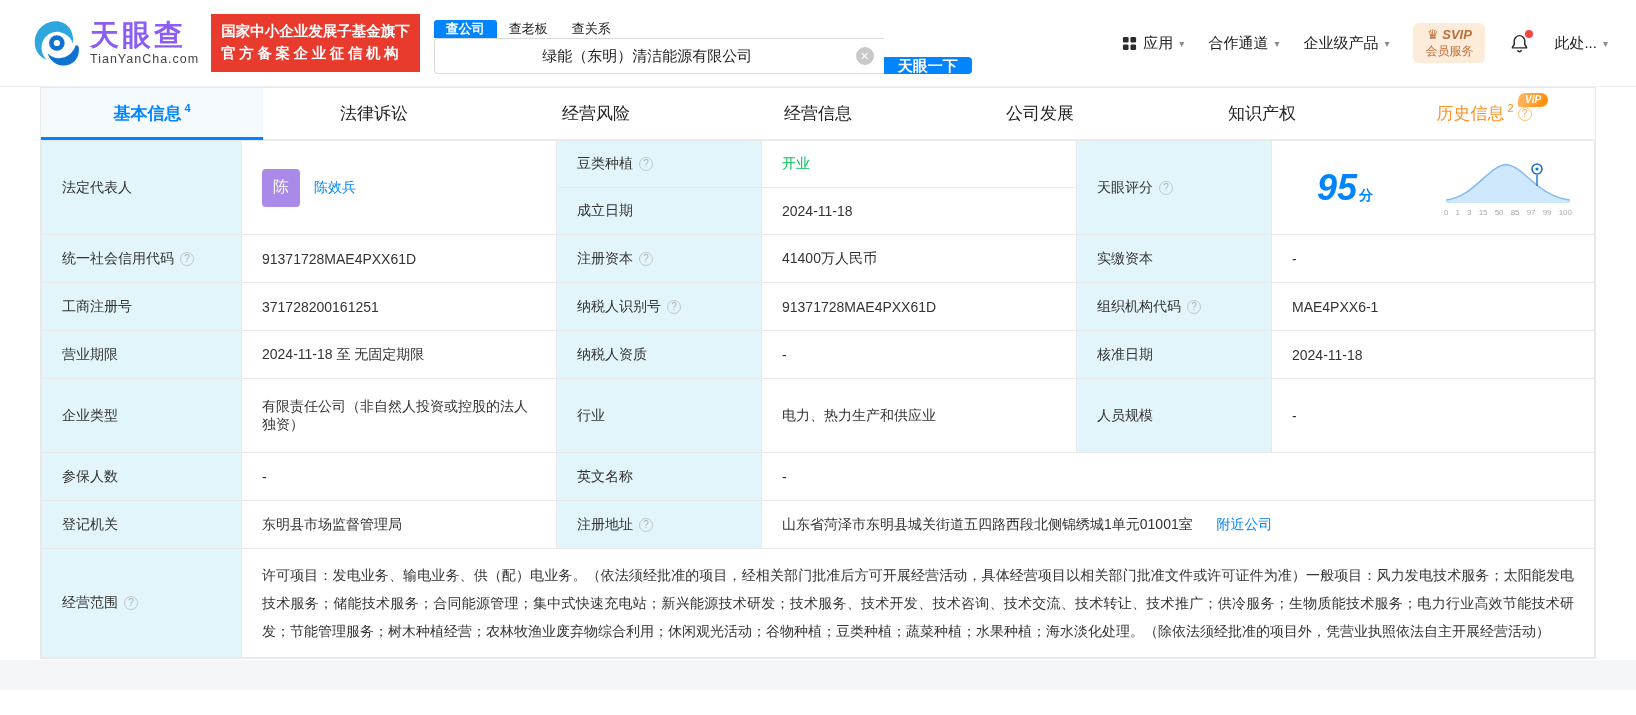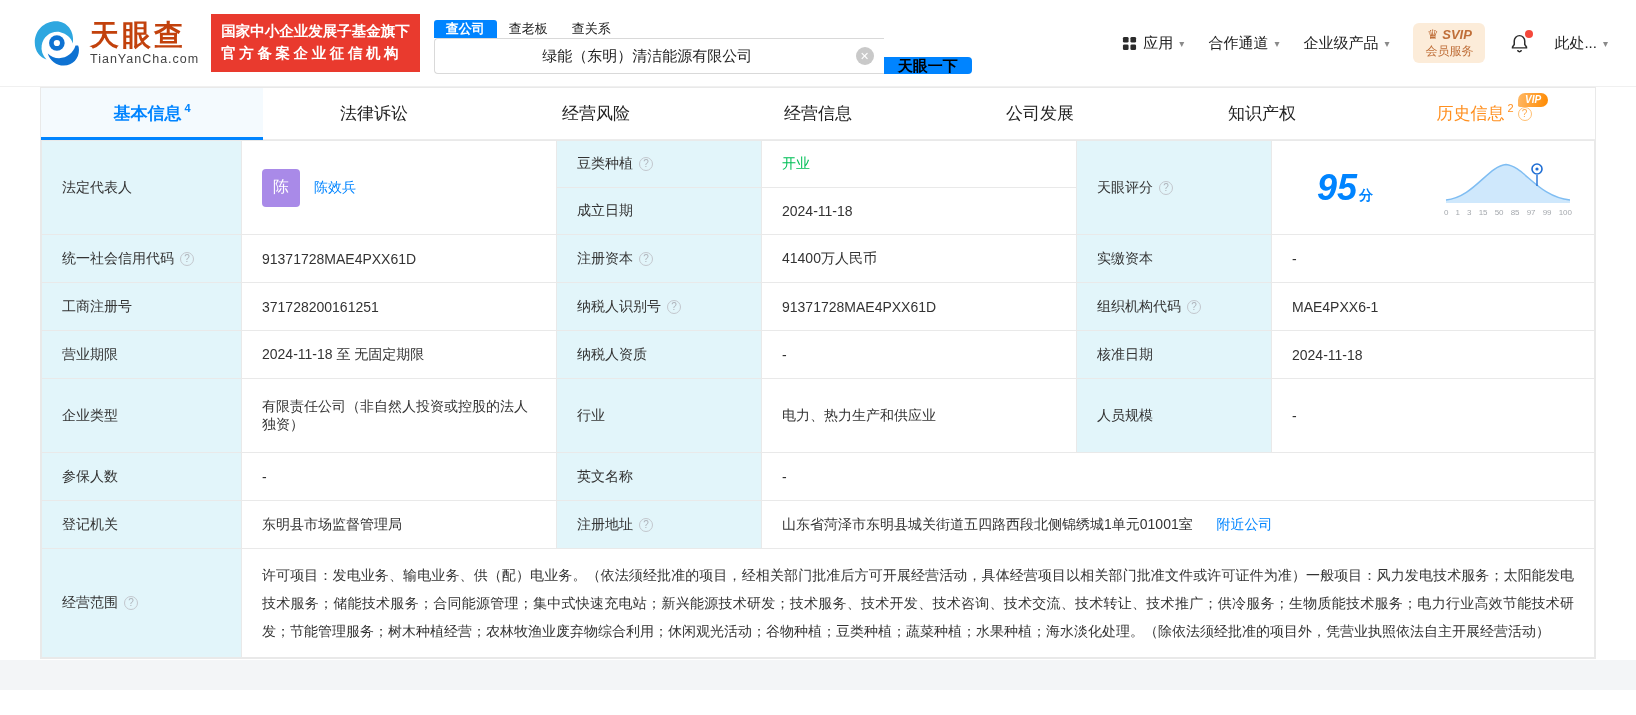--- a/index.html
+++ b/index.html
@@ -5,33 +5,33 @@
   * { box-sizing: border-box; margin: 0; padding: 0; }
   html,body { width: 1636px; height: 715px; overflow: hidden; }
   body {
     font-family: "Liberation Sans", "DejaVu Sans", sans-serif;
     background: #ffffff; color: #333;
   }
   
   .topbar { height: 87px; display: flex; align-items: center; padding: 0 28px 0 30px; background: #fff; border-bottom: 1px solid #f0f0f0; }
   .logo { display: flex; align-items: center; gap: 8px; cursor: pointer; }
   .logo svg { width: 52px; height: 52px; }
-  .logo-text .brand { font-size: 29px; font-weight: bold; color: #c2410c; letter-spacing: 3px; line-height: 1.05; }
+  .logo-text .brand { font-size: 29px; font-weight: bold; color: #8b5cf6; letter-spacing: 3px; line-height: 1.05; }
   .logo-text .domain { font-size: 12.5px; color: #444; letter-spacing: 1px; margin-top: 2px; }
   .cert-badge { margin-left: 12px; background: #e93a2e; color: #fff; font-weight: bold; font-size: 14.5px; padding: 7px 10px; line-height: 1.5; white-space: nowrap; }
   .cert-badge .l2 { letter-spacing: 3.6px; }
   .search-area { margin-left: 14px; width: 540px; }
   .search-tabs { display: flex; align-items: flex-end; height: 26px; }
   .stab { font-size: 13px; padding: 0 12px; cursor: pointer; color: #222; border-radius: 3px 3px 0 0; }
   .stab.active { background: #0084ff; color: #fff; font-weight: bold; }
   .search-row { display: flex; height: 36px; }
   .search-box { position: relative; width: 450px; border: 1px solid #d9d9d9; border-right: none; border-radius: 4px 0 0 4px; display: flex; align-items: center; background: #fff; }
   .search-box input { border: none; outline: none; flex: 1; font-size: 15px; padding: 0 36px 0 12px; height: 100%; color: #222; background: transparent; font-family: inherit; text-align: center; }
   .clear-btn { position: absolute; right: 10px; width: 18px; height: 18px; border-radius: 50%; background: #c9c9c9; color: #fff; font-size: 11px; text-align: center; line-height: 18px; cursor: pointer; }
-  .search-btn { width: 88px; background: #0084ff; color: #000000; border: none; font-size: 15px; font-weight: bold; border-radius: 0 4px 4px 0; cursor: pointer; font-family: inherit; margin-top: 19px; }
+  .search-btn { width: 88px; background: #0084ff; color: #ffffff; border: none; font-size: 15px; font-weight: bold; border-radius: 0 4px 4px 0; cursor: pointer; font-family: inherit; margin-top: 19px; }
   .top-nav { margin-left: auto; display: flex; align-items: center; gap: 24px; }
   .nav-item { display: flex; align-items: center; gap: 6px; font-size: 15px; color: #222; cursor: pointer; white-space: nowrap; }
   .caret { font-size: 10px; color: #8a8a8a; }
   .svip { background: #fcecd9; border-radius: 6px; padding: 4px 12px; text-align: center; line-height: 1.25; cursor: pointer; }
   .svip .t { color: #bf6e38; font-weight: bold; font-size: 13px; font-style: italic; }
   .svip .b { color: #bf6e38; font-size: 12px; }
   .bell { position: relative; cursor: pointer; display: flex; }
   .bell .dot { position: absolute; top: -3px; right: -3px; width: 8px; height: 8px; background: #f5483b; border-radius: 50%; }
   
   .card { margin: 0 40px; border: 1px solid #e9e9e9; background: #fff; }

